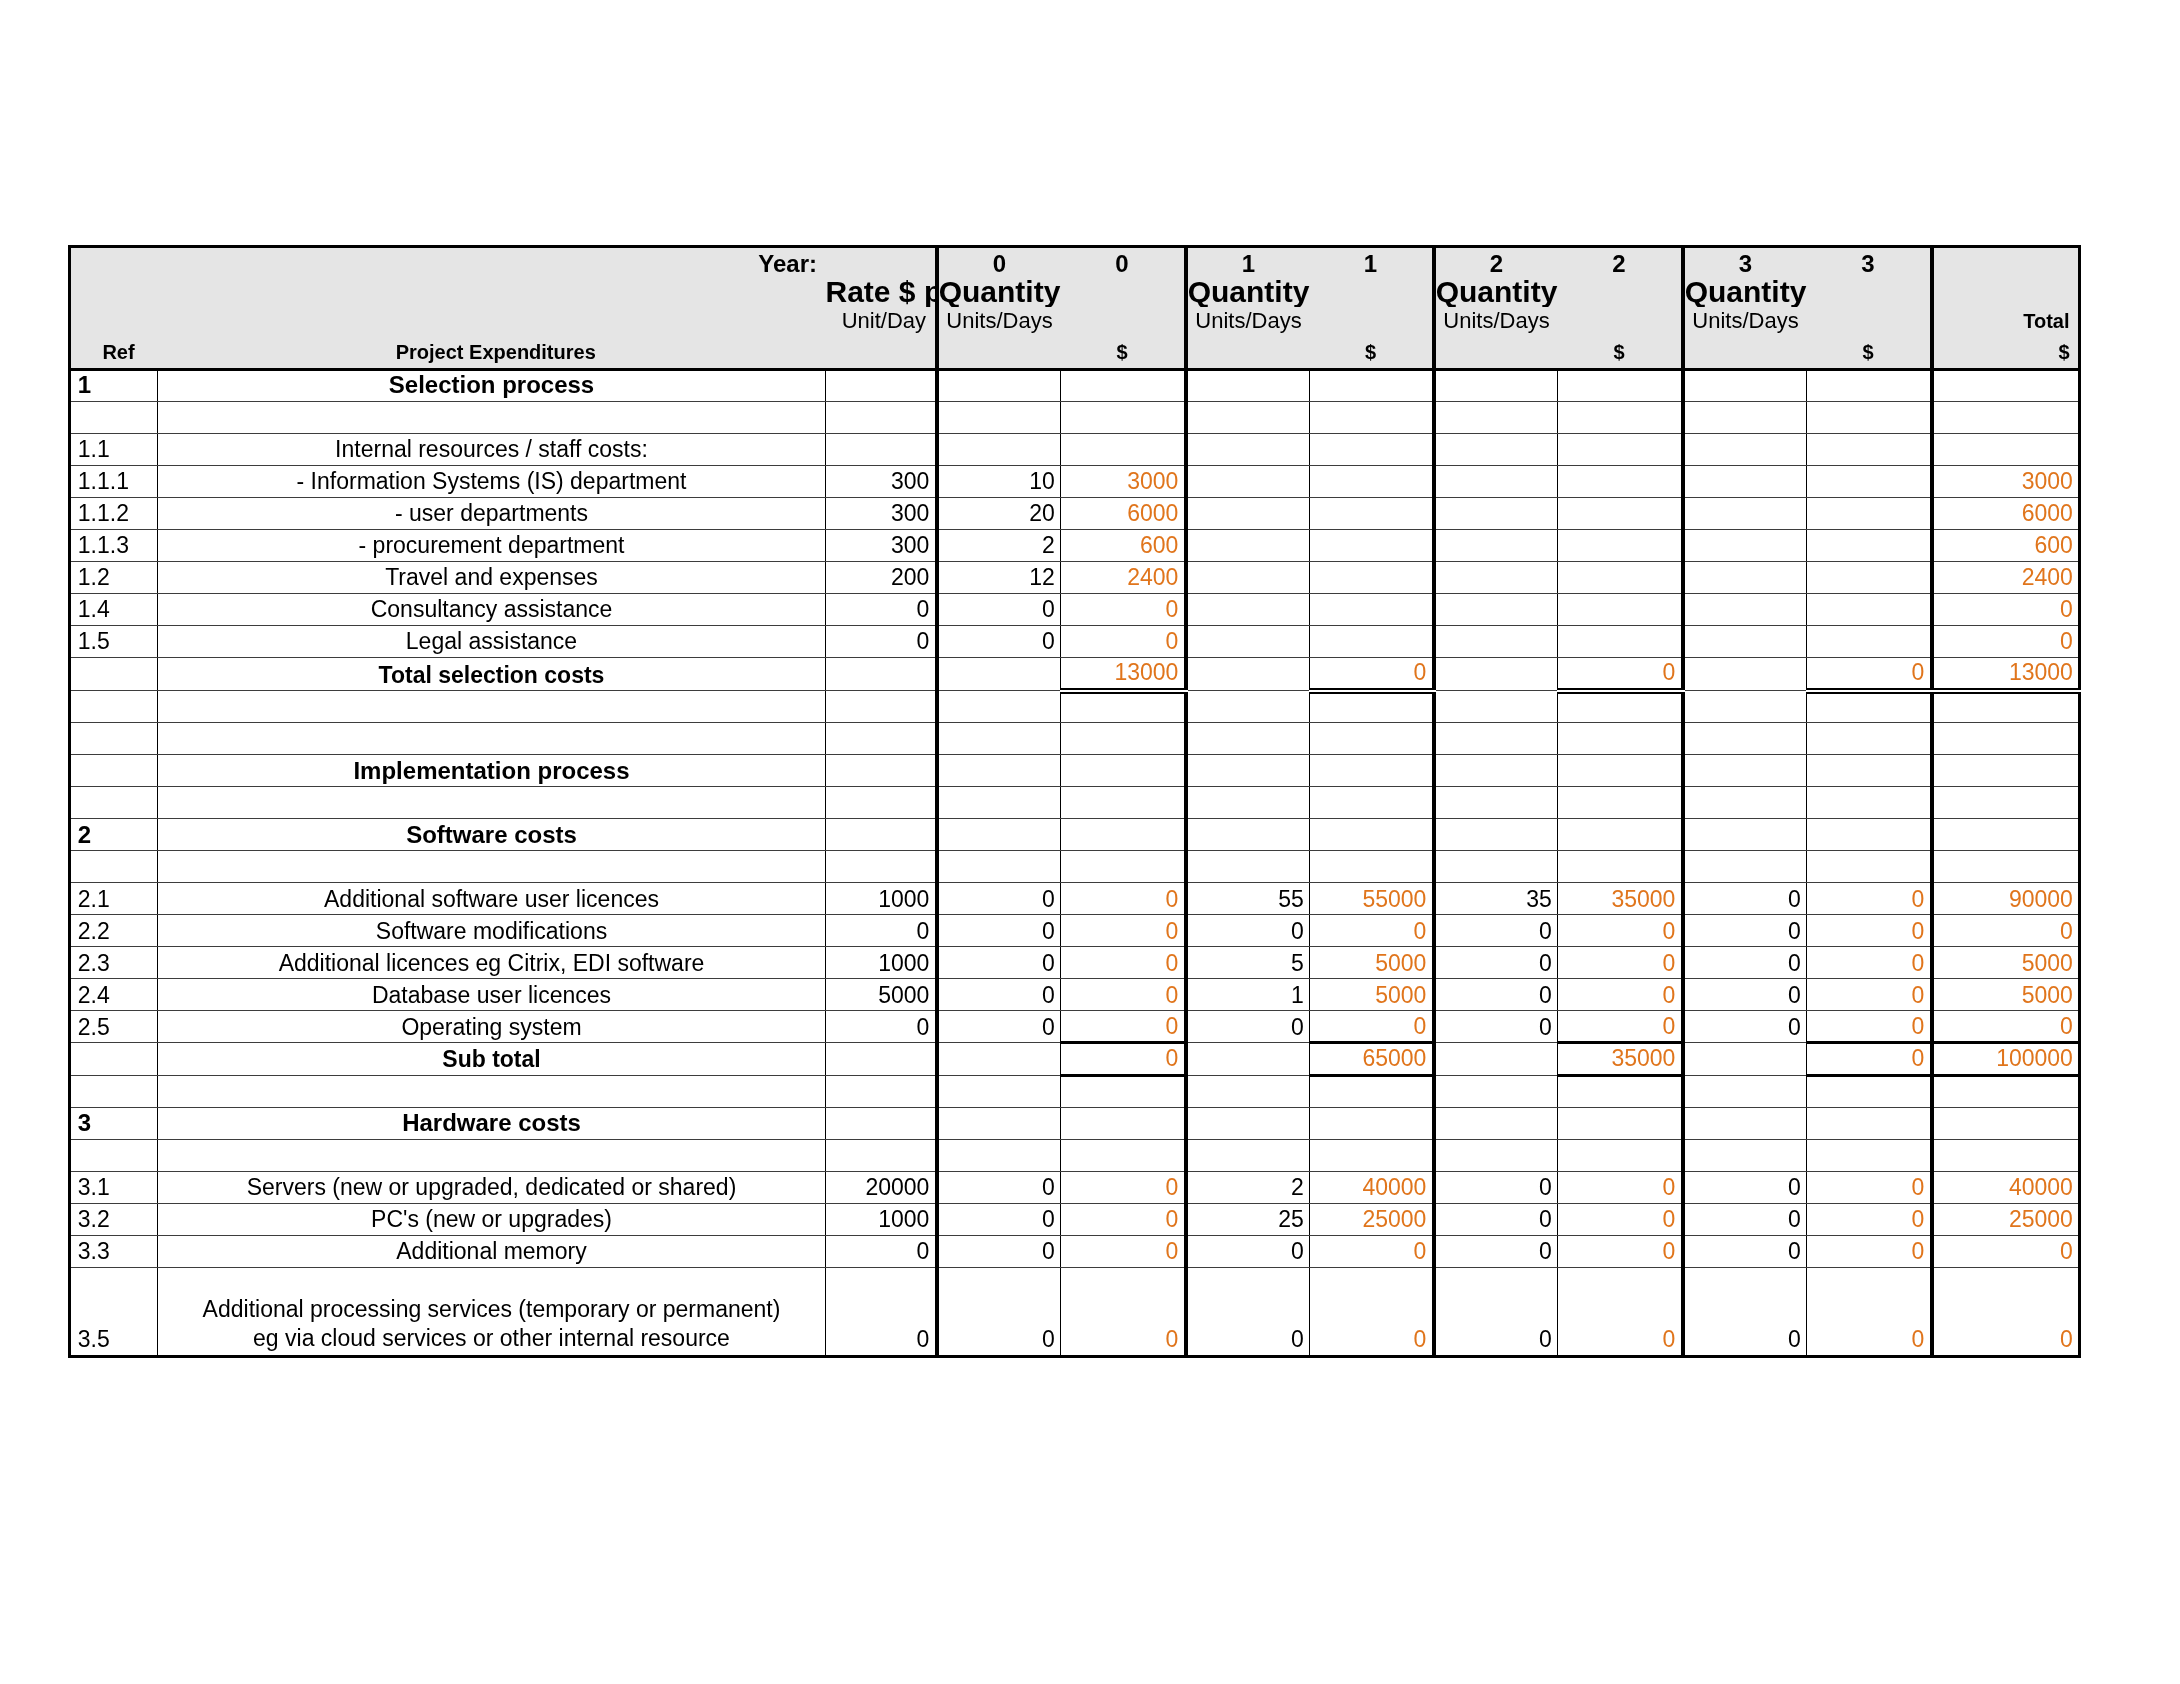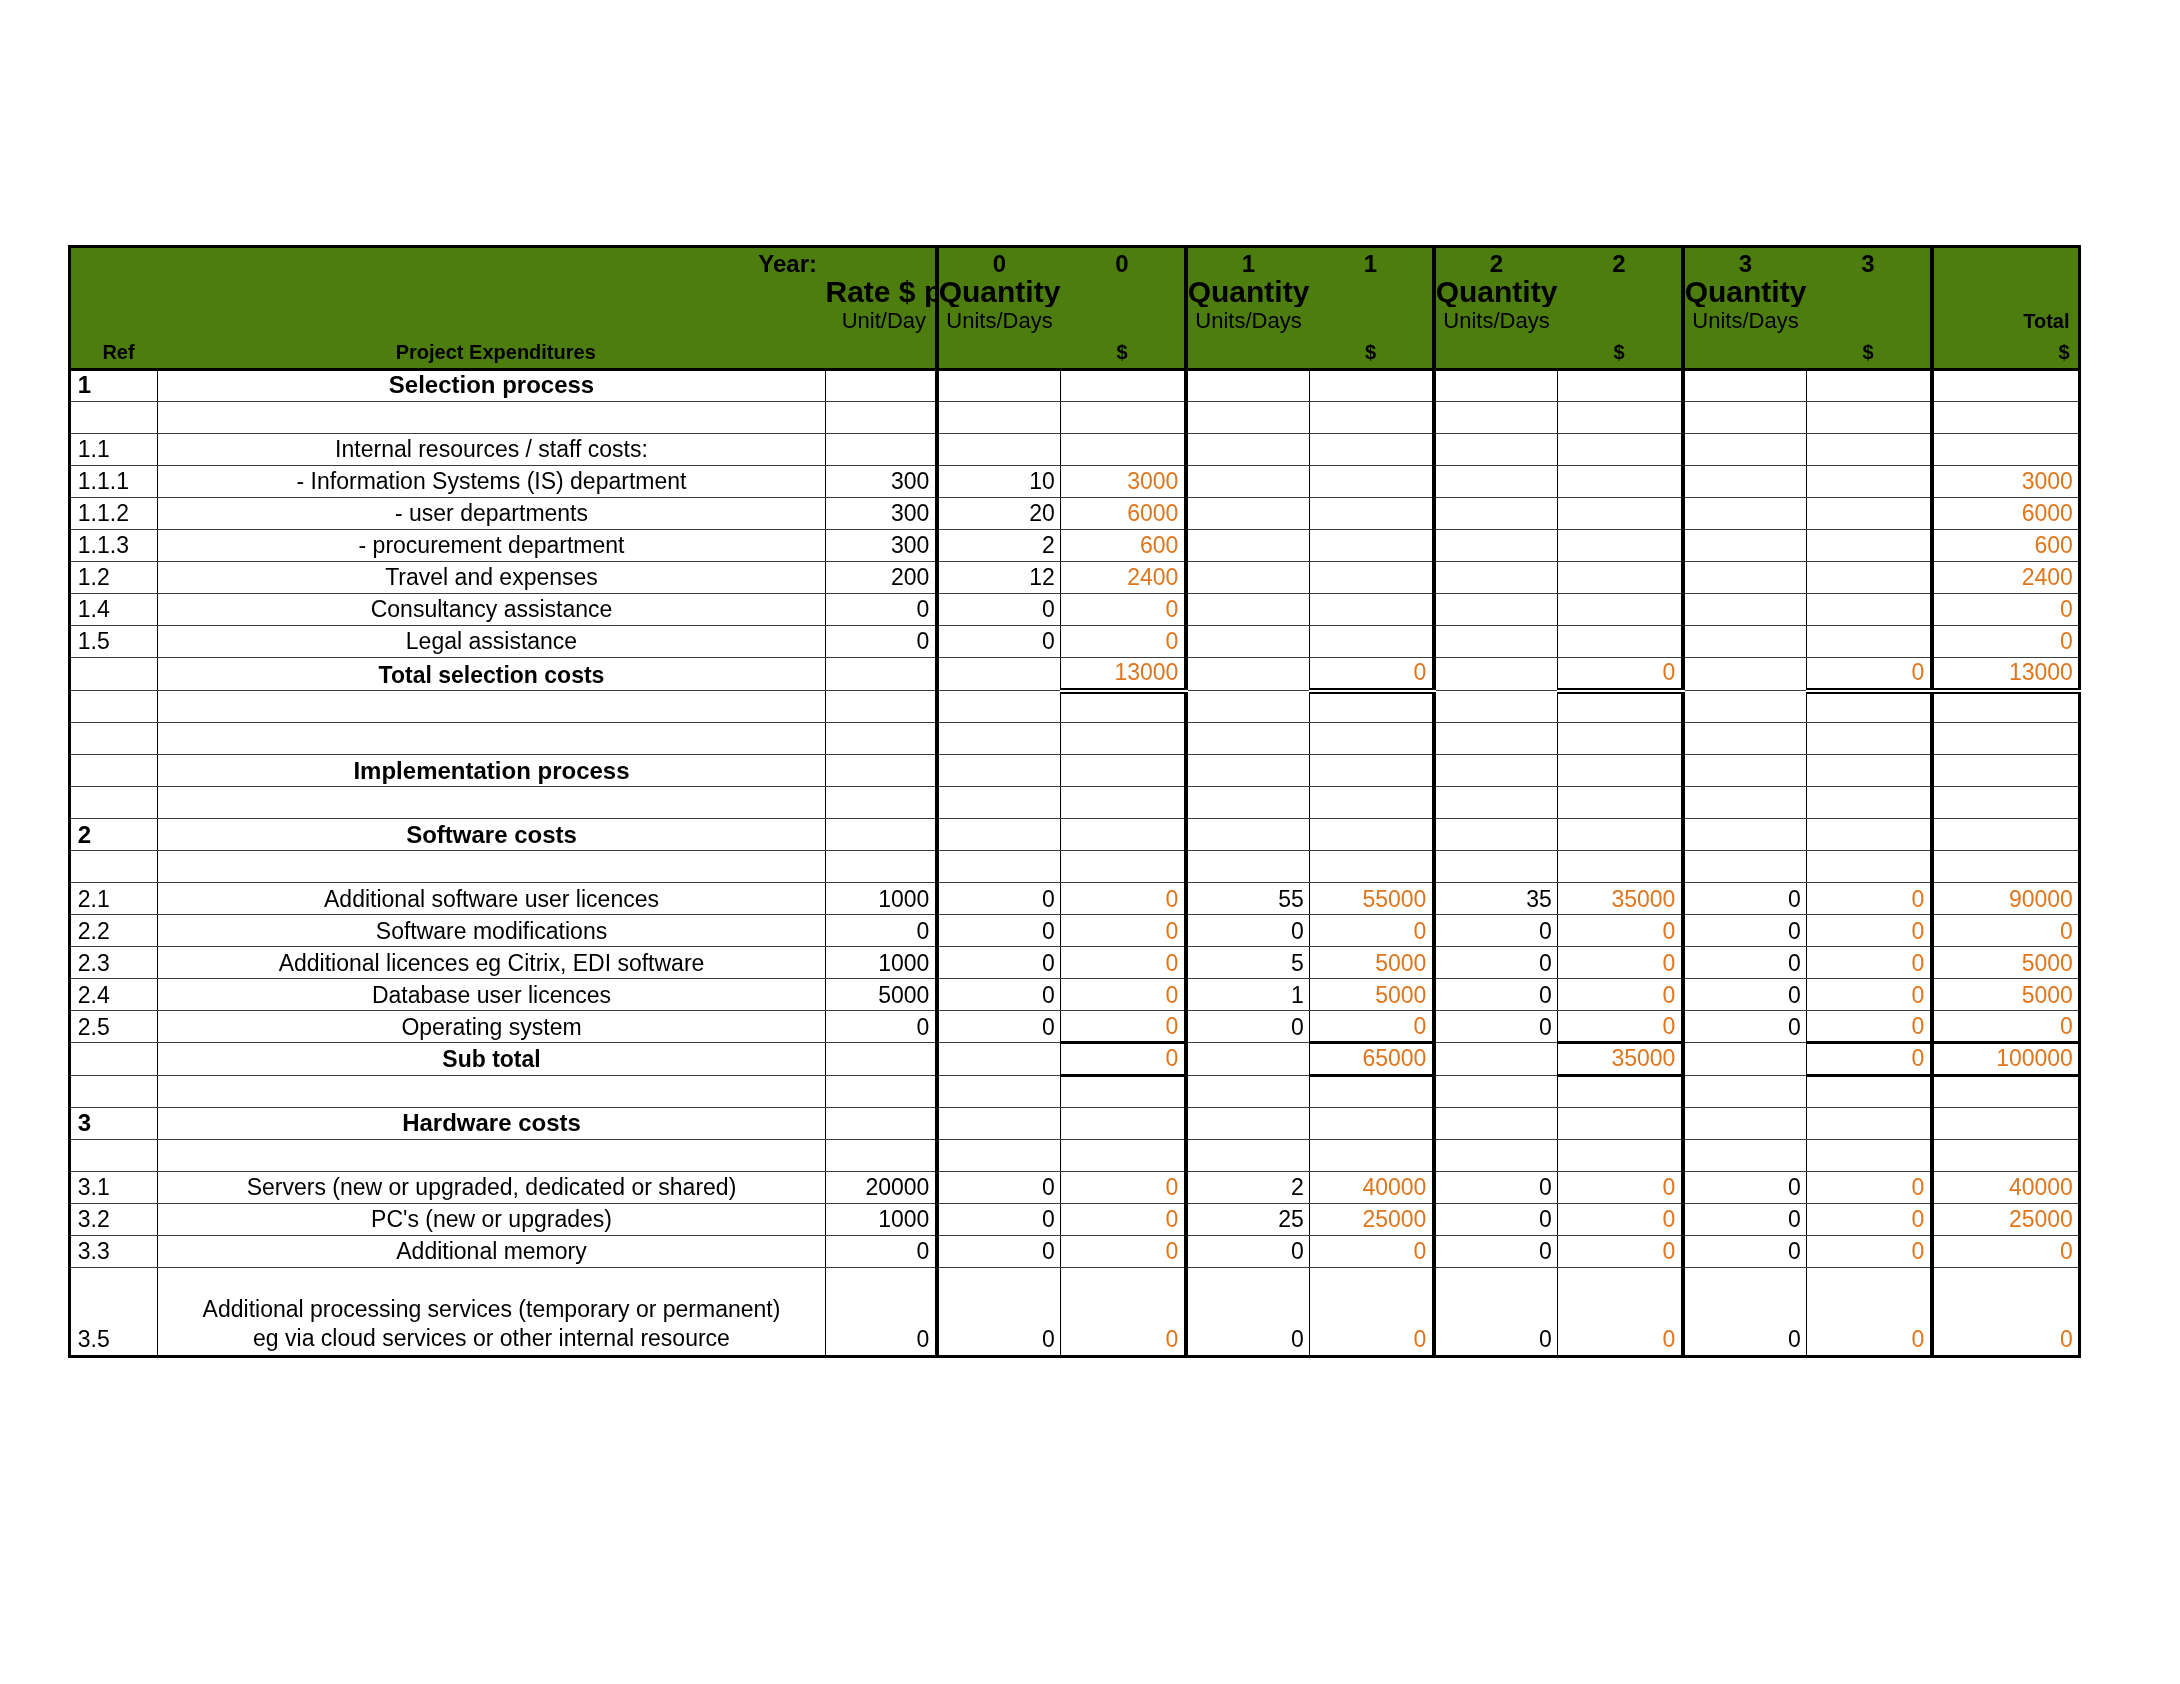--- a/index.html
+++ b/index.html
@@ -20,21 +20,21 @@
     top: 245px;
   }
   table.grid {
     border-collapse: collapse;
     table-layout: fixed;
     width: 2012px;
     border: 3.4px solid #000;
   }
   
   thead th {
-    background: #4d7c0f;
+    background: #e5e5e5;
     padding: 0;
     margin: 12px;
     font-weight: normal;
     vertical-align: top;
     border-bottom: 3.4px solid #000;
   }
   thead th div { overflow: hidden; white-space: nowrap; }
   .h1 { height: 30px; line-height: 32px; font-size: 24px; font-weight: bold; }
   .h2 { height: 29px; line-height: 27px; font-size: 30px; font-weight: bold; }
   .h3 { height: 31px; line-height: 27px; font-size: 22px; }

